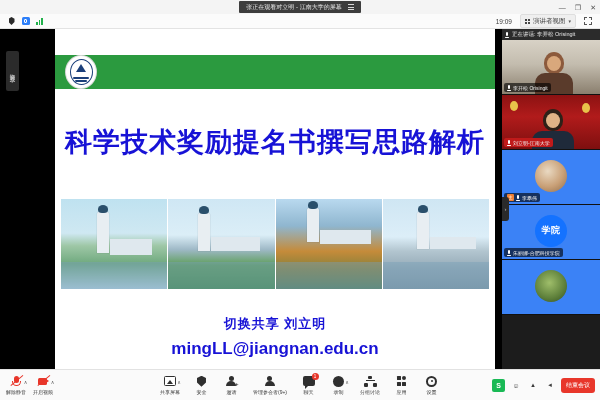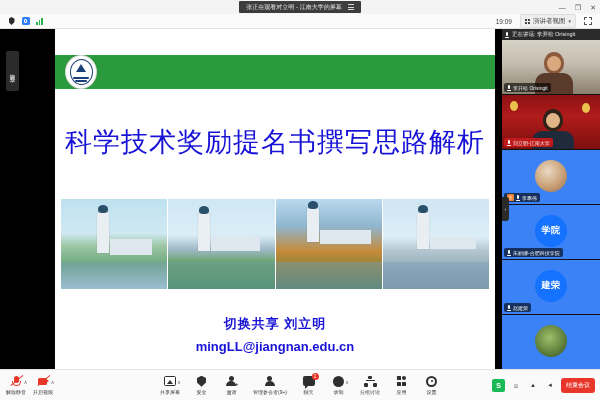--- a/index.html
+++ b/index.html
@@ -95,21 +95,21 @@
   }
   .logo .tri {
     width: 0; height: 0; border-left: 5px solid transparent; border-right: 5px solid transparent;
     border-bottom: 8px solid #1b3f7a; position: absolute; top: 4px;
   }
   .logo .wave { position: absolute; bottom: 5px; width: 16px; height: 2px; background: #1b3f7a; border-radius: 2px; }
   .logo .wave2 { position: absolute; bottom: 2px; width: 12px; height: 1.6px; background: #1b3f7a; border-radius: 2px; }
 
   .slide-title {
     position: absolute; left: 0; top: 95px; width: 100%;
-    text-align: center; color: #1712d6; font-weight: normal;
+    text-align: center; color: #1712d6; font-weight: bold;
     font-size: 27px; letter-spacing: 1px; white-space: nowrap;
   }
   .photo-strip {
     position: absolute; left: 6px; top: 170px; width: 428px; height: 90px;
     display: flex; gap: 1px;
   }
   .photo { flex: 1; position: relative; overflow: hidden; }
   .ph1 { background: linear-gradient(#bfe2f0 0%, #cfe8f2 38%, #9ec7a6 52%, #6fa97e 72%, #b9d7e6 100%); }
   .ph2 { background: linear-gradient(#cfe7f4 0%, #dbeef7 40%, #9fb9c7 56%, #5c9d57 74%, #3f8a46 100%); }
   .ph3 { background: linear-gradient(#b9d9ef 0%, #8fb6cf 30%, #c58b3a 58%, #86803a 78%, #4f7d56 100%); }
@@ -124,21 +124,21 @@
   }
   .block { position: absolute; background: #dfe8ee; }
   .water { position: absolute; left:0; bottom:0; width:100%; height: 30%; background: rgba(120,160,185,.45); }
 
   .presenter {
     position: absolute; left: 0; top: 286px; width: 100%; text-align: center;
     color: #1712d6; font-weight: bold; font-size: 13px; letter-spacing: 1px;
   }
   .email {
     position: absolute; left: 0; top: 310px; width: 100%; text-align: center;
-    color: #1712d6; font-weight: bold; font-size: 13px;
+    color: #1712d6; font-weight: bold; font-size: 17px;
   }
 
   
   .sidebar {
     position: absolute; left: 502px; top: 29px; width: 98px; height: 340px;
     background: #1c1c1c; overflow: hidden;
   }
   .speaking-bar {
     height: 11px; background: #2b2b2b; color: #e6e6e6; font-size: 5.5px;
     display: flex; align-items: center; gap: 3px; padding: 0 3px; white-space: nowrap; overflow: hidden;
@@ -403,30 +403,20 @@
       <span class="avatar-circle av-blue">学院</span>
       <span class="tile-name">
         <span class="mic-ico">
             <span class="cap"></span>
             <span class="base"></span>
           </span>
         <span>朱丽娜-合肥科技学院</span>
       </span>
     </div>
 
-    <div class="tile">
-      <span class="avatar-circle av-blue">建荣</span>
-      <span class="tile-name">
-        <span class="mic-ico">
-            <span class="cap"></span>
-            <span class="base"></span>
-          </span>
-        <span>赵建荣</span>
-      </span>
-    </div>
 
     <div class="tile">
       <span class="avatar-circle av-leaf"></span>
     </div>
 
     <div class="sb-collapse">›</div>
   </div>
 
   <div class="toolbar">
 

